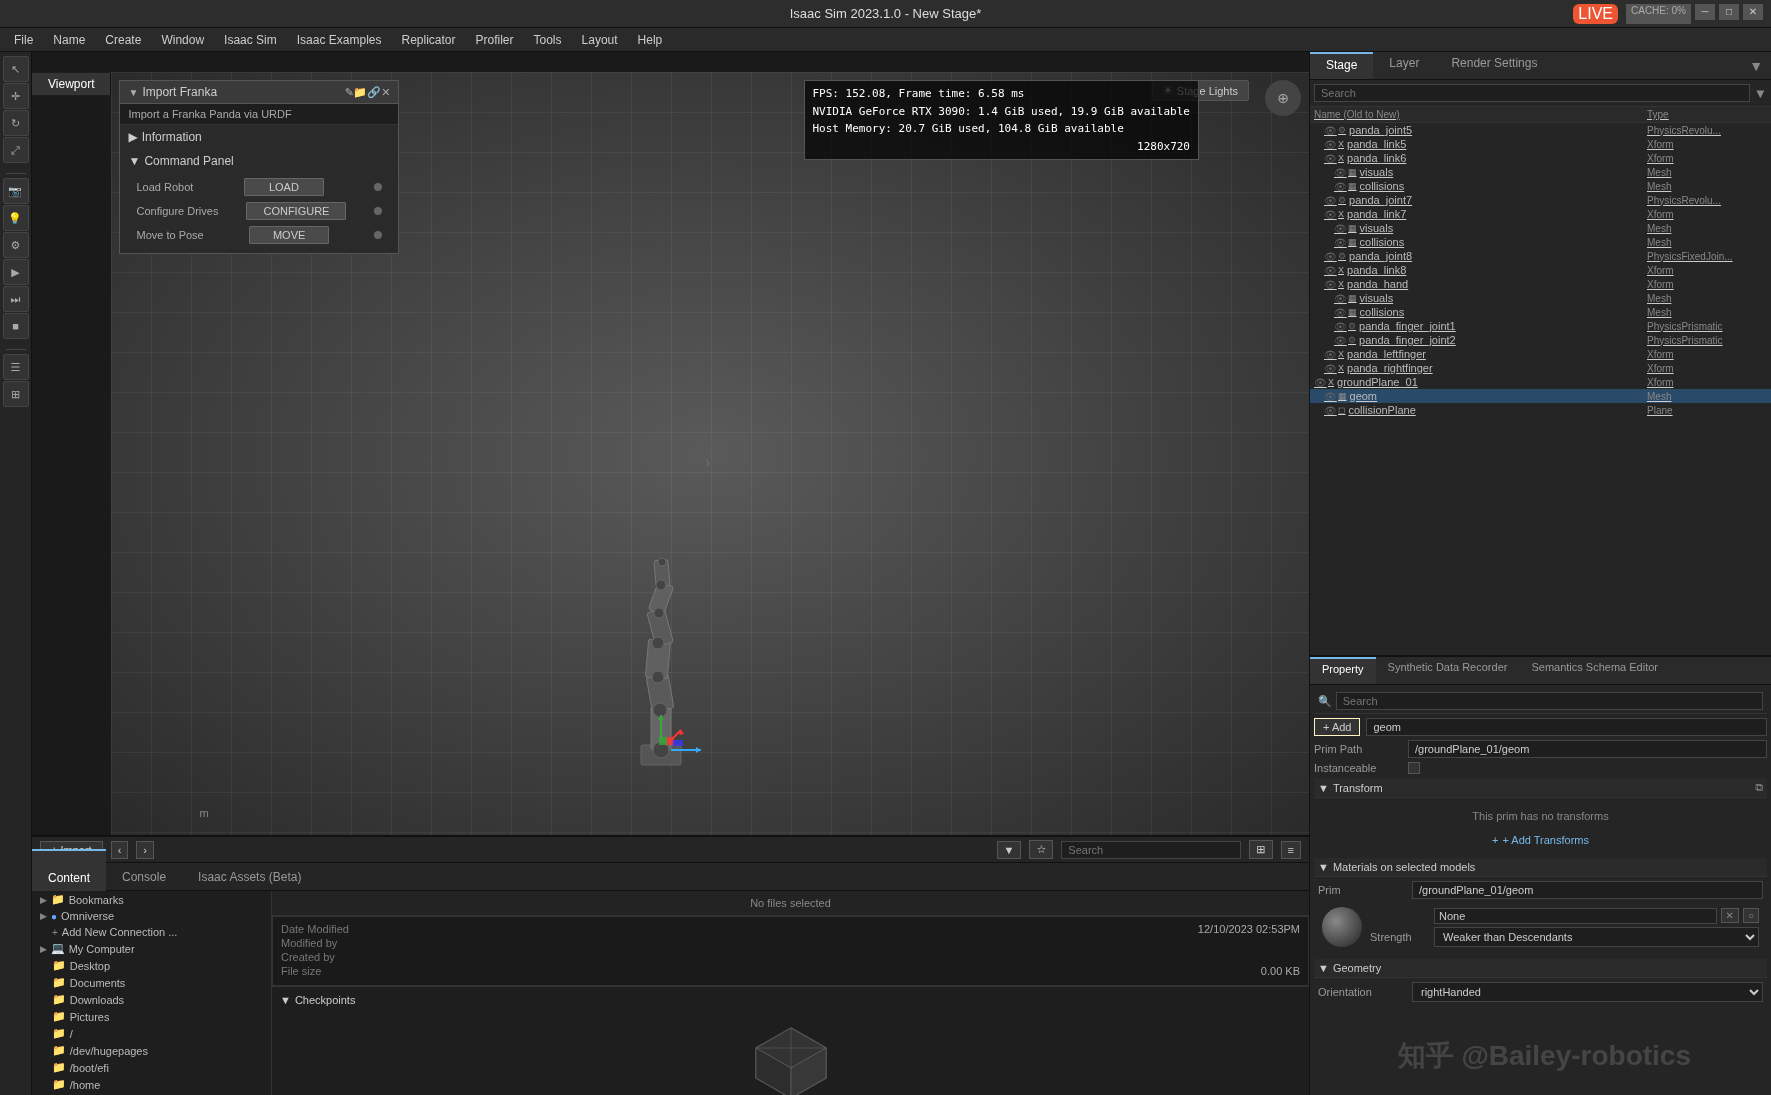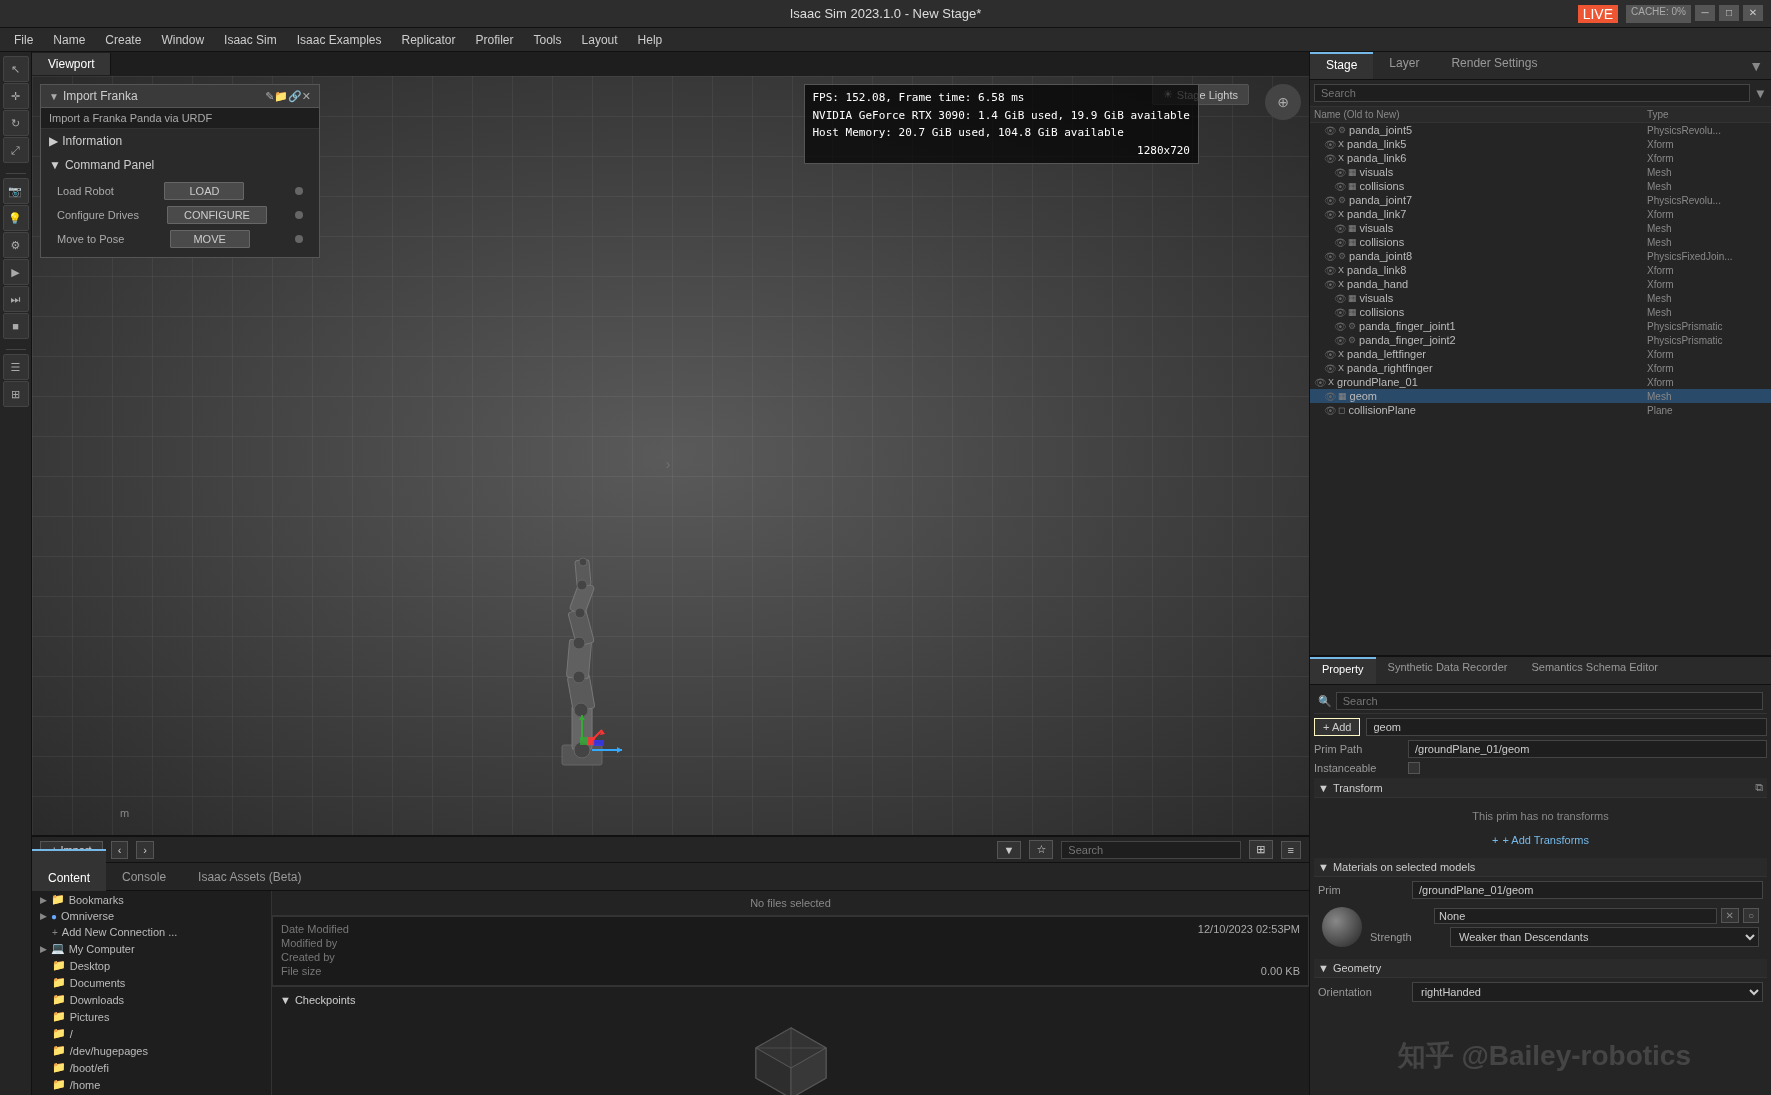--- a/index.html
+++ b/index.html
@@ -12,38 +12,38 @@
     }
     #title-bar .win-controls { position: absolute; right: 8px; display: flex; gap: 4px; }
     #title-bar .win-btn { width: 20px; height: 16px; background: #555; border: none; cursor: pointer; color: #ccc; font-size: 10px; display: flex; align-items: center; justify-content: center; }
 
     
     #menu-bar {
       width: 100%; height: 24px; background: #2a2a2a; display: flex; align-items: center; gap: 0;
       border-bottom: 1px solid #111; padding: 0 4px;
     }
     .menu-item { padding: 2px 10px; color: #ccc; font-size: 12px; cursor: pointer; }
-    .menu-badge { background: #e53; color: white; font-size: 14px; padding: 1px 5px; border-radius: 0; margin-left: 4px; }
+    .menu-badge { background: #e53; color: white; font-size: 16px; padding: 1px 5px; border-radius: 6px; margin-left: 4px; }
     .cache-badge { background: #555; color: #aaa; font-size: 10px; padding: 1px 5px; margin-left: 4px; }
 
     
     #main { display: flex; flex-direction: column; height: calc(1095px - 52px); }
 
     
     #viewport-row { display: flex; flex: 1; min-height: 0; }
 
     
     #left-toolbar {
       width: 32px; background: #252525; border-right: 1px solid #111; display: flex; flex-direction: column; align-items: center; padding: 4px 0; gap: 2px;
     }
     .toolbar-btn { width: 26px; height: 26px; background: #333; border: 1px solid #444; border-radius: 2px; cursor: pointer; display: flex; align-items: center; justify-content: center; color: #aaa; font-size: 11px; }
     .toolbar-sep { width: 20px; height: 1px; background: #444; margin: 2px 0; }
 
     
-    #viewport-container { flex: 1; display: flex; flex-direction: column; position: relative; }
+    #viewport-container { flex: 1; display: flex; flex-direction: row; position: relative; margin-top: 20px; }
     #viewport-tabs { height: 24px; background: #1e1e1e; display: flex; align-items: center; }
     .vp-tab { padding: 4px 16px; background: #2d2d2d; border-right: 1px solid #111; color: #ccc; font-size: 12px; cursor: pointer; }
     .vp-tab.active { background: #353535; color: #fff; }
 
     #viewport { flex: 1; background: #3a3a3a; position: relative; overflow: hidden; }
 
     
     #viewport-bg {
       width: 100%; height: 100%;
       background: radial-gradient(ellipse at center, #5a5a5a 0%, #3d3d3d 60%, #2a2a2a 100%);
@@ -116,21 +116,21 @@
     #right-panel { width: 462px; background: #252525; border-left: 1px solid #111; display: flex; flex-direction: column; }
     #right-tabs { height: 28px; display: flex; background: #2a2a2a; border-bottom: 1px solid #111; }
     .right-tab { padding: 4px 16px; color: #999; font-size: 12px; cursor: pointer; }
     .right-tab.active { color: #fff; background: #333; border-top: 2px solid #76b9e8; }
 
     
     #stage-search { padding: 4px; display: flex; align-items: center; gap: 4px; border-bottom: 1px solid #333; }
     #stage-search input { flex: 1; background: #1e1e1e; border: 1px solid #444; color: #ccc; padding: 2px 6px; font-size: 11px; }
 
     
-    #stage-tree { flex: 1; overflow-y: auto; font-size: 11px; }
+    #stage-tree { flex: 1; overflow-y: auto; font-size: 11px; text-decoration: underline; }
     .stage-header-row { display: flex; background: #2a2a2a; padding: 2px 4px; border-bottom: 1px solid #333; font-size: 10px; color: #888; }
     .stage-name-col { flex: 1; }
     .stage-type-col { width: 120px; }
 
     .stage-item { display: flex; align-items: center; padding: 1px 4px; cursor: pointer; color: #bbb; }
     .stage-item .name { flex: 1; display: flex; align-items: center; gap: 3px; overflow: hidden; }
     .stage-item .type { width: 120px; color: #888; font-size: 10px; }
     .stage-item .eye-icon { width: 14px; color: #666; font-size: 10px; }
     .si0 { padding-left: 4px; }
     .si1 { padding-left: 14px; }
@@ -157,21 +157,21 @@
     .prop-section-content { padding: 4px; }
     .transform-msg { color: #888; font-size: 11px; text-align: center; padding: 8px; }
     .add-transforms-btn { display: flex; align-items: center; gap: 4px; color: #76b9e8; font-size: 11px; cursor: pointer; justify-content: center; padding: 4px; }
 
     .mat-row { display: flex; align-items: center; gap: 8px; padding: 4px; }
     .mat-sphere { width: 40px; height: 40px; background: radial-gradient(circle at 35% 35%, #888, #222); border-radius: 50%; flex-shrink: 0; }
     .mat-props { flex: 1; }
     .mat-prop-row { display: flex; align-items: center; margin-bottom: 3px; gap: 4px; }
     .mat-prop-label { color: #999; font-size: 11px; min-width: 60px; }
     .mat-reset-btn { background: #333; border: 1px solid #555; color: #888; padding: 1px 4px; font-size: 10px; cursor: pointer; }
-    .strength-row { display: flex; align-items: center; gap: 20px; }
+    .strength-row { display: flex; align-items: center; gap: 4px; }
     .strength-select { flex: 1; background: #1e1e1e; border: 1px solid #444; color: #ccc; padding: 2px 4px; font-size: 11px; }
 
     
     #file-info {
       background: #1a1a1a; border: 1px solid #333; padding: 6px 8px;
       font-size: 11px; color: #aaa;
     }
     .file-info-row { display: flex; justify-content: space-between; margin-bottom: 2px; }
     .file-info-label { color: #777; }
     .file-info-value { color: #aaa; }

